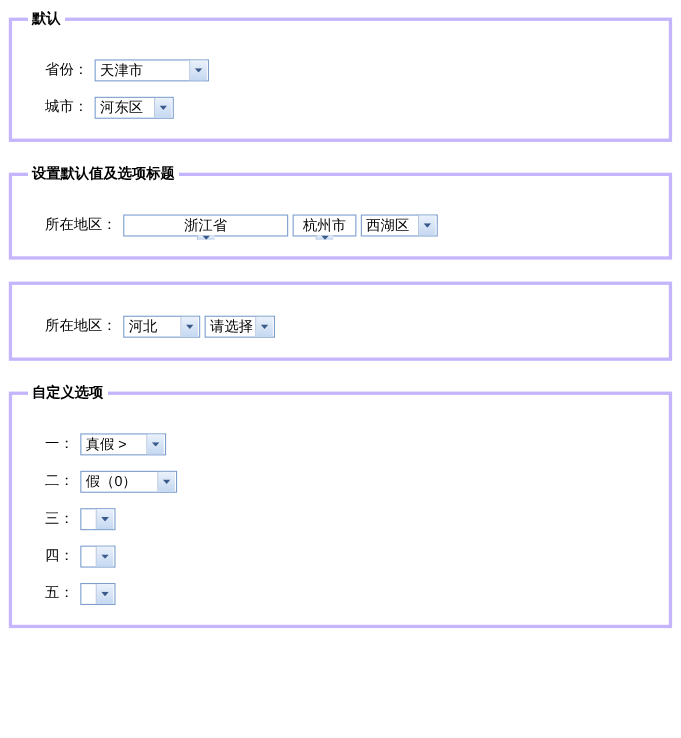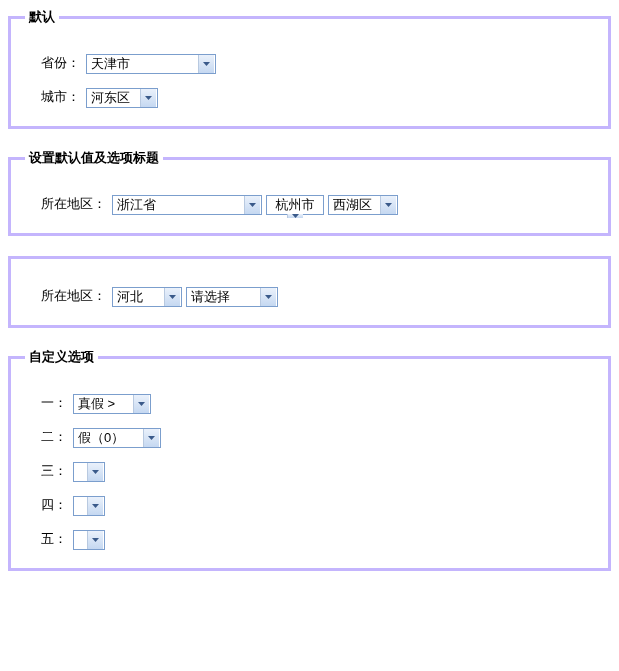--- a/index.html
+++ b/index.html
@@ -57,29 +57,29 @@
     border-left: 1px solid #b8c9e0;
     display: flex;
     align-items: center;
     justify-content: center;
   }
   .select .arrow-btn svg {
     width: 7px;
     height: 4px;
     display: block;
   }
-  .w-province { width: 130px; }
+  .w-province { width: 104px; }
   .w-city    { width: 72px; }
   .w-empty   { width: 32px; }
-  .w-prov2   { width: 150px; }
+  .w-prov2   { width: 150px; flex-direction: column; }
   .w-city2   { width: 58px; flex-direction: column; }
   .w-dist2   { width: 70px; font-family: Liberation Serif, serif; }
   .w-country { width: 175px; }
   .w-region  { width: 70px; }
-  .w-please  { width: 92px; }
+  .w-please  { width: 64px; }
   .w-opt1    { width: 78px; }
   .w-opt2    { width: 88px; }
   .select .value { flex: 1; }
 </style>
 </head>
 <body>
 
 <fieldset>
   <legend>默认</legend>
 

